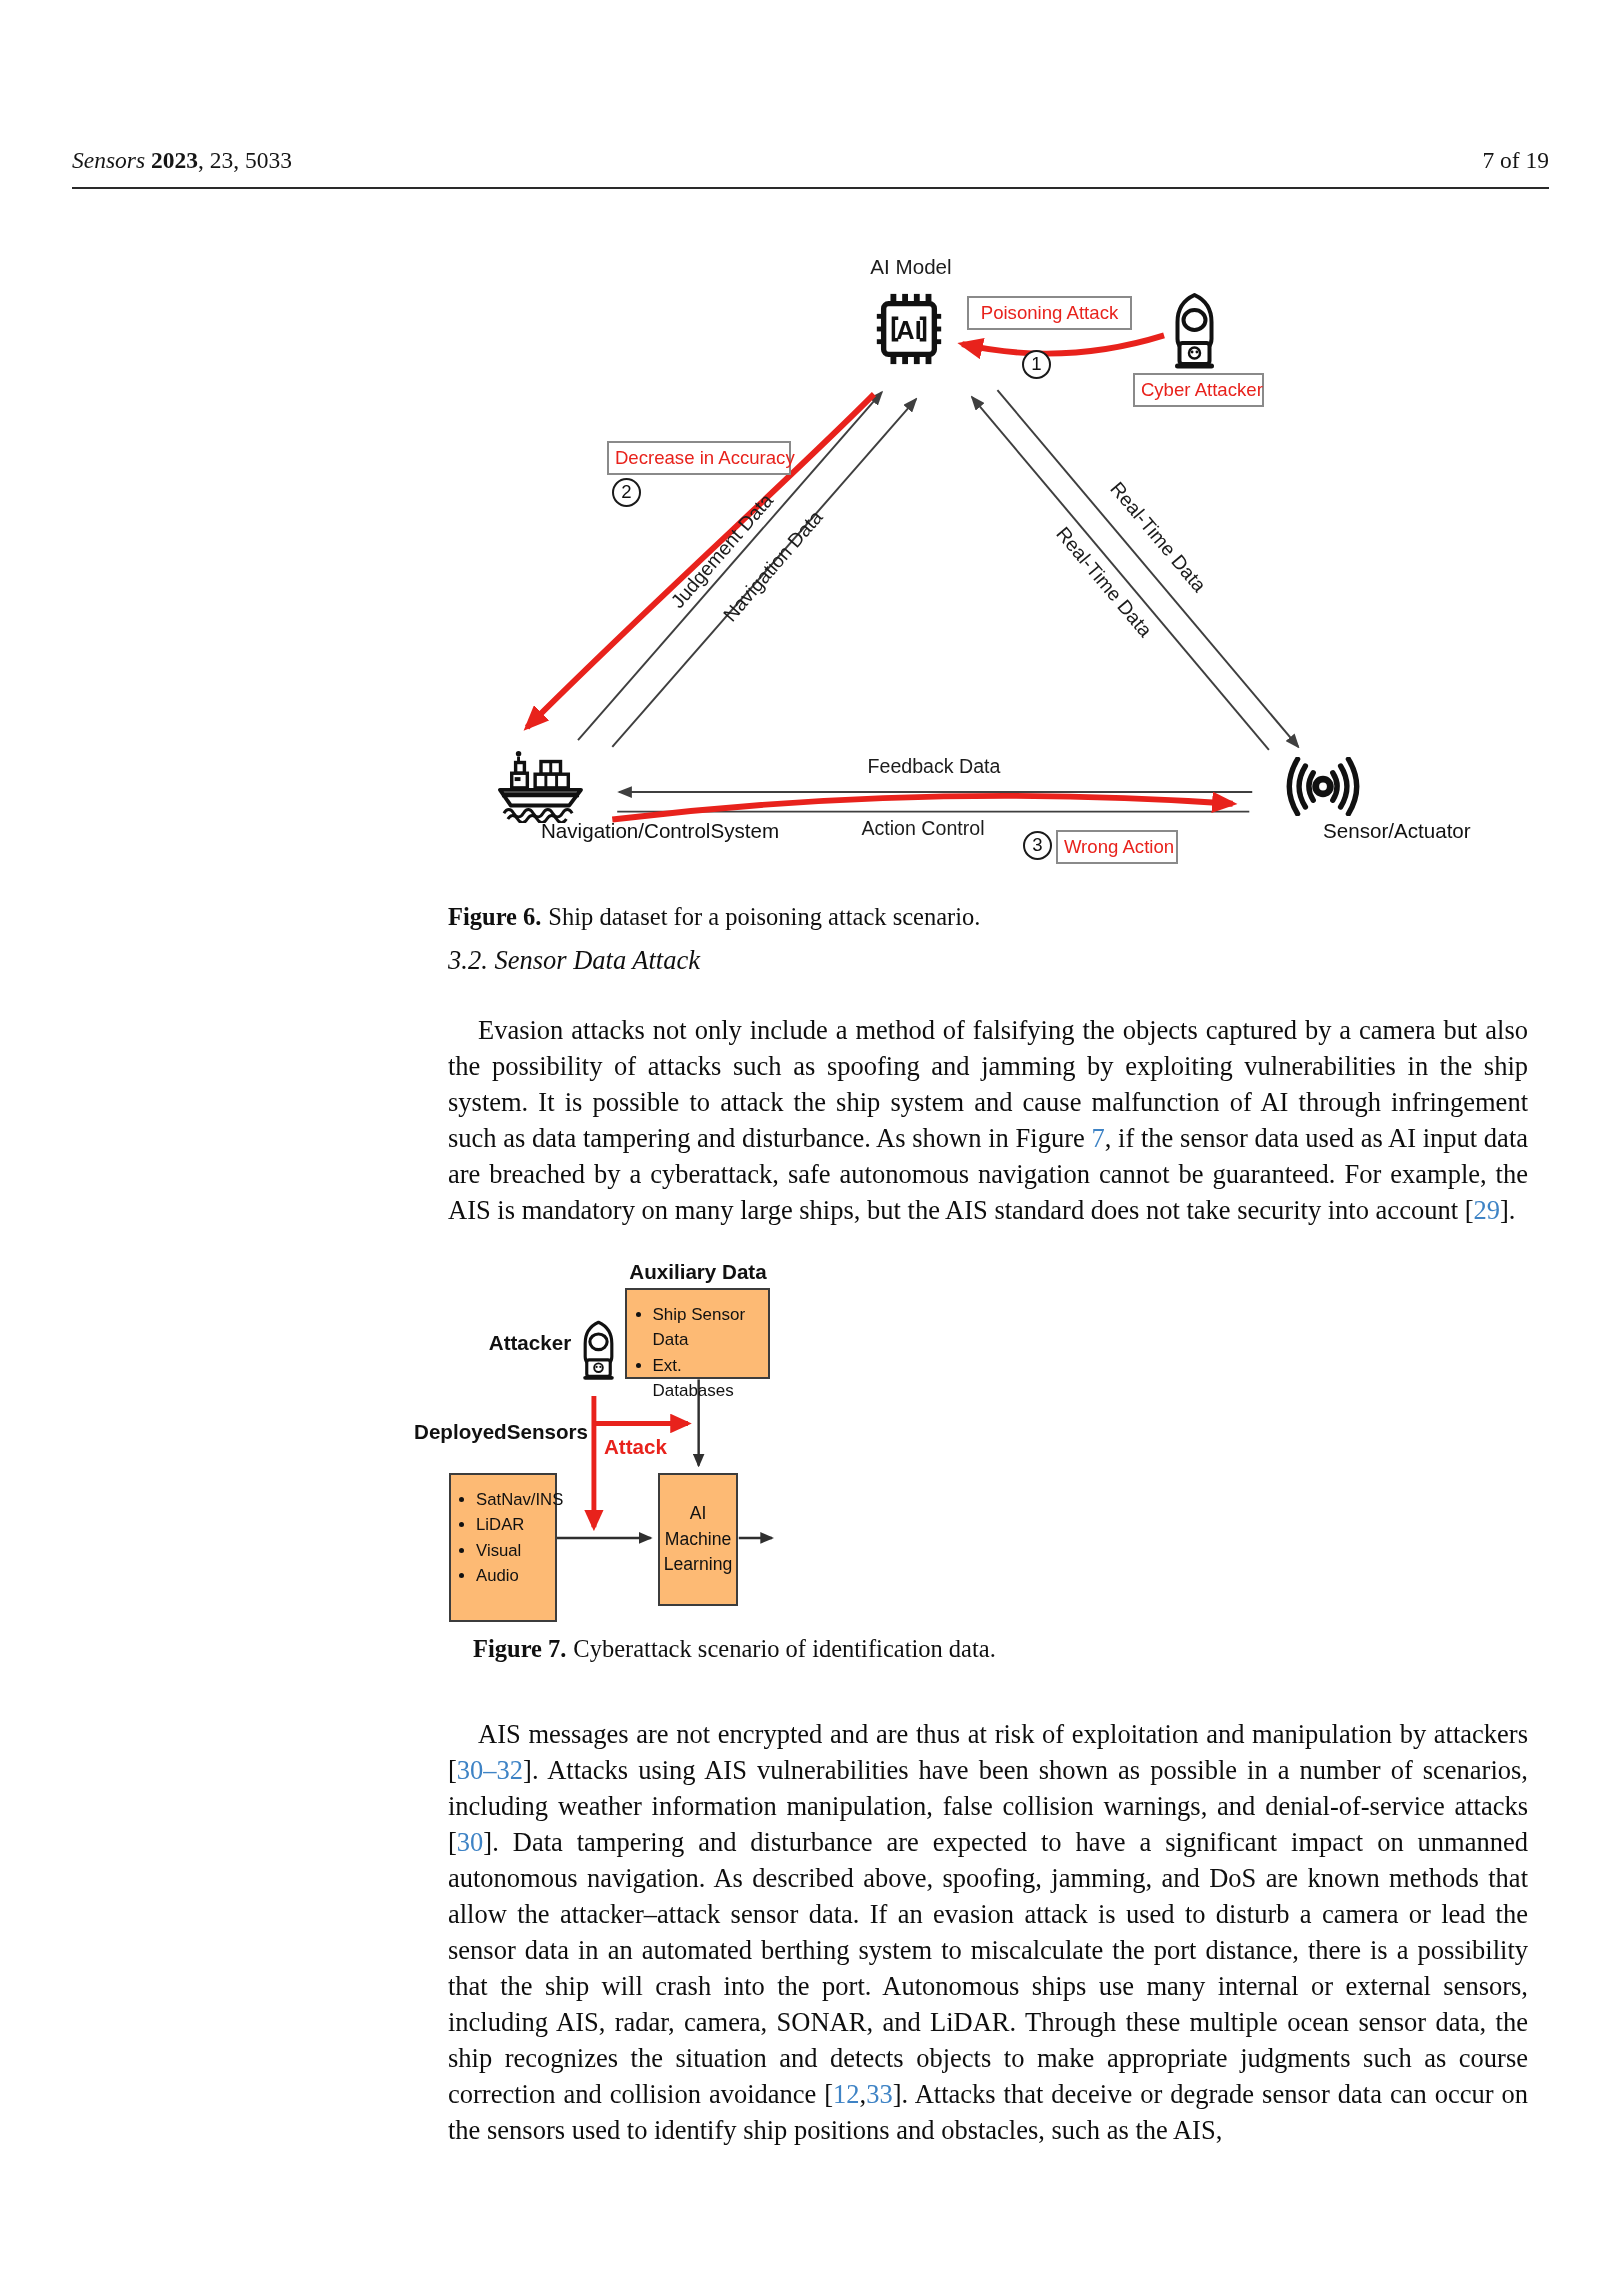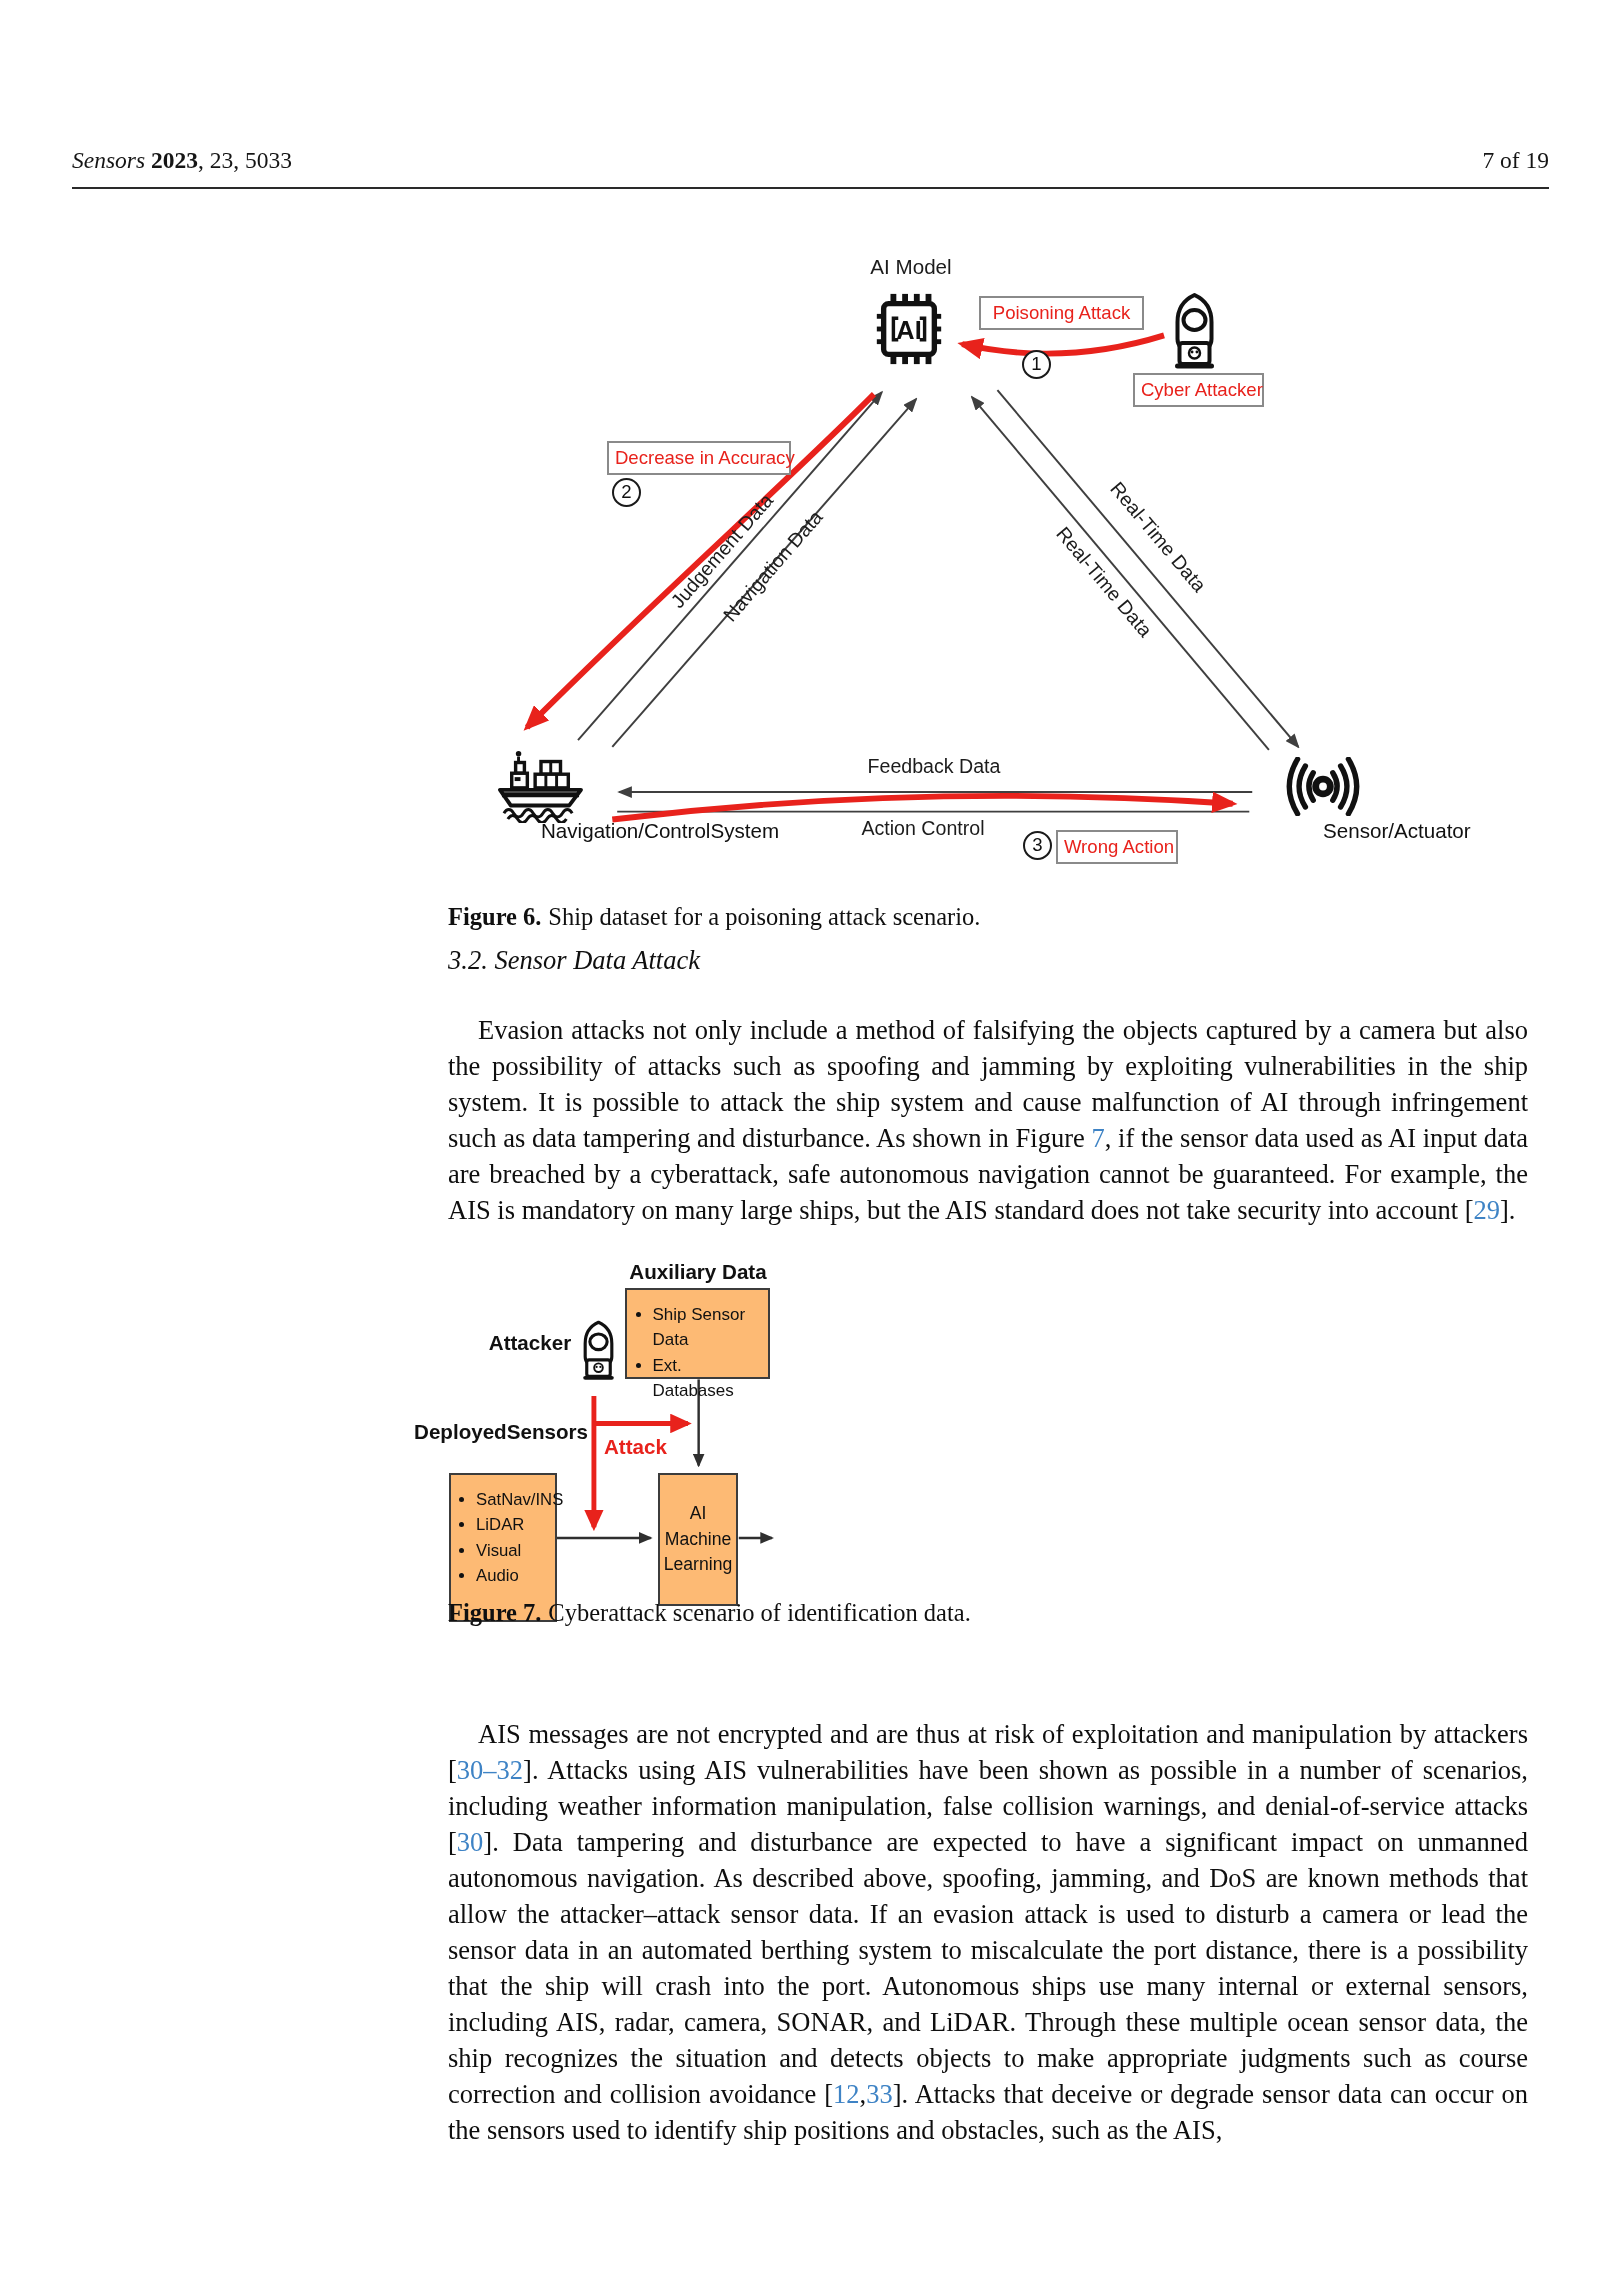--- a/index.html
+++ b/index.html
@@ -23,21 +23,21 @@
     font-size:18.6px;line-height:18.6px;padding:5.9px 5.9px;text-align:center;white-space:nowrap;}
   .circ{position:absolute;width:29px;height:29px;border:2.9px solid #1a1a1a;border-radius:50%;
     background:#fff;text-align:center;font-size:18.6px;line-height:23.5px;color:#111;}
   .cx{transform:translateX(-50%);}
 
   
   .fig6{left:431px;top:245px;width:980px;height:655px;}
   .f6-ai-label{left:480px;top:9.8px;font-size:20.6px;}
   .f6-chip{left:439px;top:41px;}
   .f6-hacker{left:733px;top:47px;}
-  .f6-poison{left:548px;top:51px;width:165px;}
+  .f6-poison{left:536px;top:51px;width:165px;}
   .f6-cyber{left:702px;top:128px;width:131px;}
   .f6-decrease{left:176px;top:196px;width:184px;}
   .f6-wrong{left:625px;top:585px;width:122px;}
   .f6-c1{left:591px;top:105px;}
   .f6-c2{left:181px;top:233px;}
   .f6-c3{left:592px;top:586px;}
   .f6-judge{left:291px;top:306px;transform:translate(-50%,-50%) rotate(-49deg);}
   .f6-navd {left:342px;top:321px;transform:translate(-50%,-50%) rotate(-49deg);}
   .f6-rt1{left:727px;top:292px;transform:translate(-50%,-50%) rotate(50deg);}
   .f6-rt2{left:673px;top:337px;transform:translate(-50%,-50%) rotate(50deg);}
@@ -66,21 +66,21 @@
   .f7-ai{left:227px;top:214px;width:80px;height:133px;display:flex;flex-direction:column;
           justify-content:center;align-items:center;}
   .f7-ai div{font-size:17.6px;line-height:25.5px;color:#111;}
   .f7-out{left:348px;top:187px;width:131px;height:160px;}
   .f7-out li{font-size:16.7px;line-height:24.5px;}
 
   
   .caption{position:absolute;left:448px;width:1081px;font-size:24.5px;line-height:31px;color:#101010;}
   .caption b{margin-right:6.9px;}
   .cap6{top:901px;}
-  .cap7{top:1597px;}
+  .cap7{top:1633px;margin-left:25px;}
   .sec-head{position:absolute;left:448px;top:945px;font-style:italic;font-size:26.5px;color:#101010;}
   .body-par{position:absolute;left:448px;width:1080px;text-align:justify;
     font-size:26.5px;line-height:36px;color:#0e0e0e;text-indent:30px;}
   .p1{top:985px;}
   .p2{top:1689px;}
   .cite{color:#3e83c5;}
   svg{display:block;}
 </style>
 </head>
 <body>

